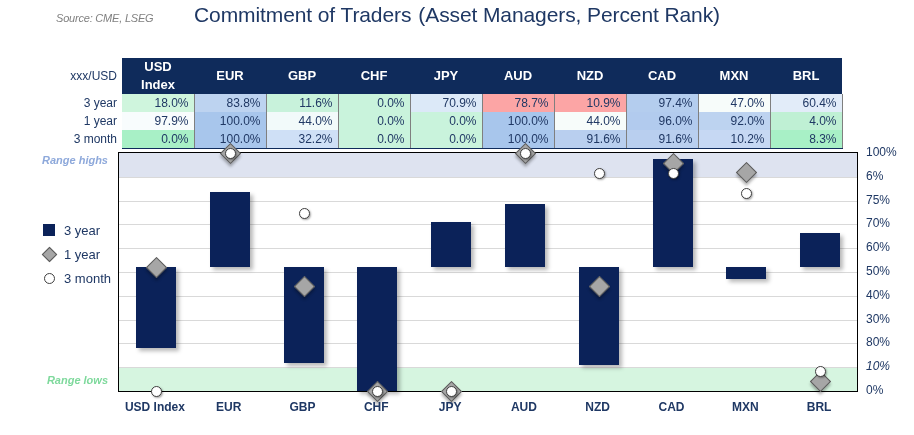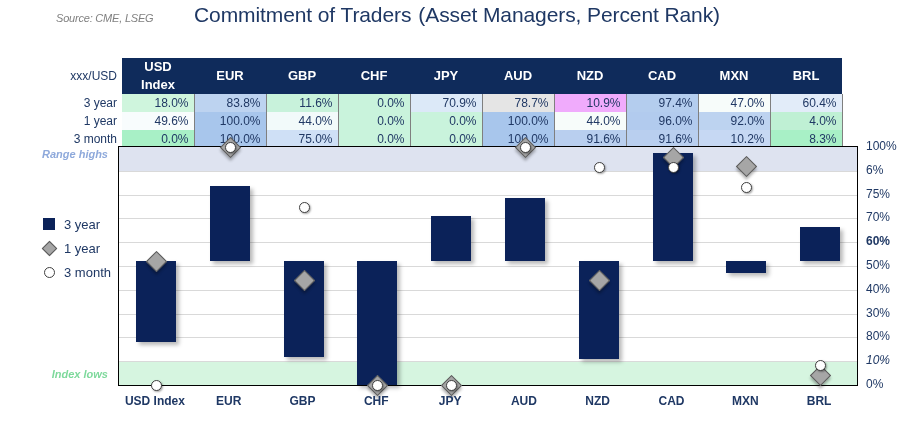--- a/index.html
+++ b/index.html
@@ -48,21 +48,21 @@
   }
   tbody td.val{
     text-align:right;color:#203864;width:72px;
     border-right:1px solid #7f7f7f;
   }
   tbody tr td.val:first-of-type{border-left:1px solid #0F2B5B;}
   tbody tr:last-child td.val{border-bottom:1px solid #0F2B5B;}
 
   
   #chart{
-    position:absolute;left:0;top:136px;width:914px;height:246px;
+    position:absolute;left:0;top:142px;width:914px;height:246px;
   }
   #plot{
     position:absolute;left:118px;top:10px;
     width:740px;height:240px;
     border:1px solid #000000;
     background:#ffffff;
     box-sizing:border-box;
   }
   .band{position:absolute;left:0;width:100%;}
   .gridline{position:absolute;left:0;width:100%;height:1px;background:#D9D9D9;}
@@ -139,60 +139,60 @@
         </tr>
     </thead>
     <tbody>
         <tr>
           <td class="rowhdr">3 year</td>
           <td class="val" style="background: rgb(207, 245, 221);">18.0%</td>
           <td class="val" style="background: rgb(189, 211, 240);">83.8%</td>
           <td class="val" style="background: rgb(200, 242, 219);">11.6%</td>
           <td class="val" style="background: rgb(201, 243, 220);">0.0%</td>
           <td class="val" style="background: rgb(220, 233, 248);">70.9%</td>
-          <td class="val" style="background: #e5e5e5;">78.7%</td>
-          <td class="val" style="background: #f0abfc; text-align: right;">10.9%</td>
+          <td class="val" style="background: #fca5a5;">78.7%</td>
+          <td class="val" style="background: #fca5a5; text-align: right;">10.9%</td>
           <td class="val" style="background: rgb(180, 205, 238);">97.4%</td>
           <td class="val" style="background: rgb(247, 252, 250);">47.0%</td>
           <td class="val" style="background: rgb(226, 236, 249);">60.4%</td>
         </tr>
         <tr>
           <td class="rowhdr">1 year</td>
-          <td class="val" style="background: rgb(248, 252, 253);">49.6%</td>
+          <td class="val" style="background: rgb(248, 252, 253);">97.9%</td>
           <td class="val" style="background: rgb(168, 198, 236);">100.0%</td>
           <td class="val" style="background: rgb(242, 250, 250);">44.0%</td>
           <td class="val" style="background: rgb(201, 243, 220);">0.0%</td>
           <td class="val" style="background: rgb(201, 243, 220);">0.0%</td>
           <td class="val" style="background: rgb(168, 198, 236);">100.0%</td>
           <td class="val" style="background: rgb(247, 252, 250);">44.0%</td>
           <td class="val" style="background: rgb(178, 203, 238);">96.0%</td>
           <td class="val" style="background: rgb(189, 211, 240);">92.0%</td>
           <td class="val" style="background: rgb(191, 240, 212); padding-left: 19px;">4.0%</td>
         </tr>
         <tr>
           <td class="rowhdr">3 month</td>
           <td class="val" style="background: rgb(168, 240, 198);">0.0%</td>
           <td class="val" style="background: rgb(168, 198, 236);">100.0%</td>
-          <td class="val" style="background: rgb(207, 224, 246);">75.0%</td>
+          <td class="val" style="background: rgb(207, 224, 246);">32.2%</td>
           <td class="val" style="background: rgb(201, 243, 220);">0.0%</td>
           <td class="val" style="background: rgb(201, 243, 220);">0.0%</td>
           <td class="val" style="background: rgb(168, 198, 236);">100.0%</td>
           <td class="val" style="background: rgb(185, 207, 239);">91.6%</td>
           <td class="val" style="background: rgb(185, 207, 239);">91.6%</td>
           <td class="val" style="background: rgb(198, 216, 243);">10.2%</td>
           <td class="val" style="background: rgb(168, 240, 198);">8.3%</td>
         </tr>
       </tbody>
   </table>
 </div>
 
 <div id="chart">
 
   <div id="ann-high" class="range-ann">Range highs</div>
-  <div id="ann-low" class="range-ann">Index lows</div>
+  <div id="ann-low" class="range-ann">Range lows</div>
 
   <div id="legend">
       <div class="leg-row">
         <span class="leg-key">
           <span class="leg-sq"></span>
         </span>
         <span class="leg-lab">3 year</span>
       </div>
       <div class="leg-row">
         <span class="leg-key">
@@ -262,21 +262,21 @@
       <div class="xlabel" style="left: 552.7px; width: 90px;">NZD</div>
       <div class="xlabel" style="left: 626.5px; width: 90px;">CAD</div>
       <div class="xlabel" style="left: 700.3px; width: 90px;">MXN</div>
       <div class="xlabel" style="left: 774.1px; width: 90px;">BRL</div>
     </div>
   <div id="ylabels">
       <div class="ylabel" style="top: 3px;">100%</div>
       <div class="ylabel" style="top: 26.8px;">6%</div>
       <div class="ylabel" style="top: 50.6px;">75%</div>
       <div class="ylabel" style="top: 74.4px;">70%</div>
-      <div class="ylabel" style="top: 98.2px; font-weight: bold;">60%</div>
+      <div class="ylabel" style="top: 98.2px;">60%</div>
       <div class="ylabel" style="top: 122px;">50%</div>
       <div class="ylabel" style="top: 145.8px;">40%</div>
       <div class="ylabel" style="top: 169.6px;">30%</div>
       <div class="ylabel" style="top: 193.4px;">80%</div>
       <div class="ylabel" style="top: 217.2px; font-style: italic;">10%</div>
       <div class="ylabel" style="top: 241px;">0%</div>
     </div>
 </div>
 
 </body></html>

